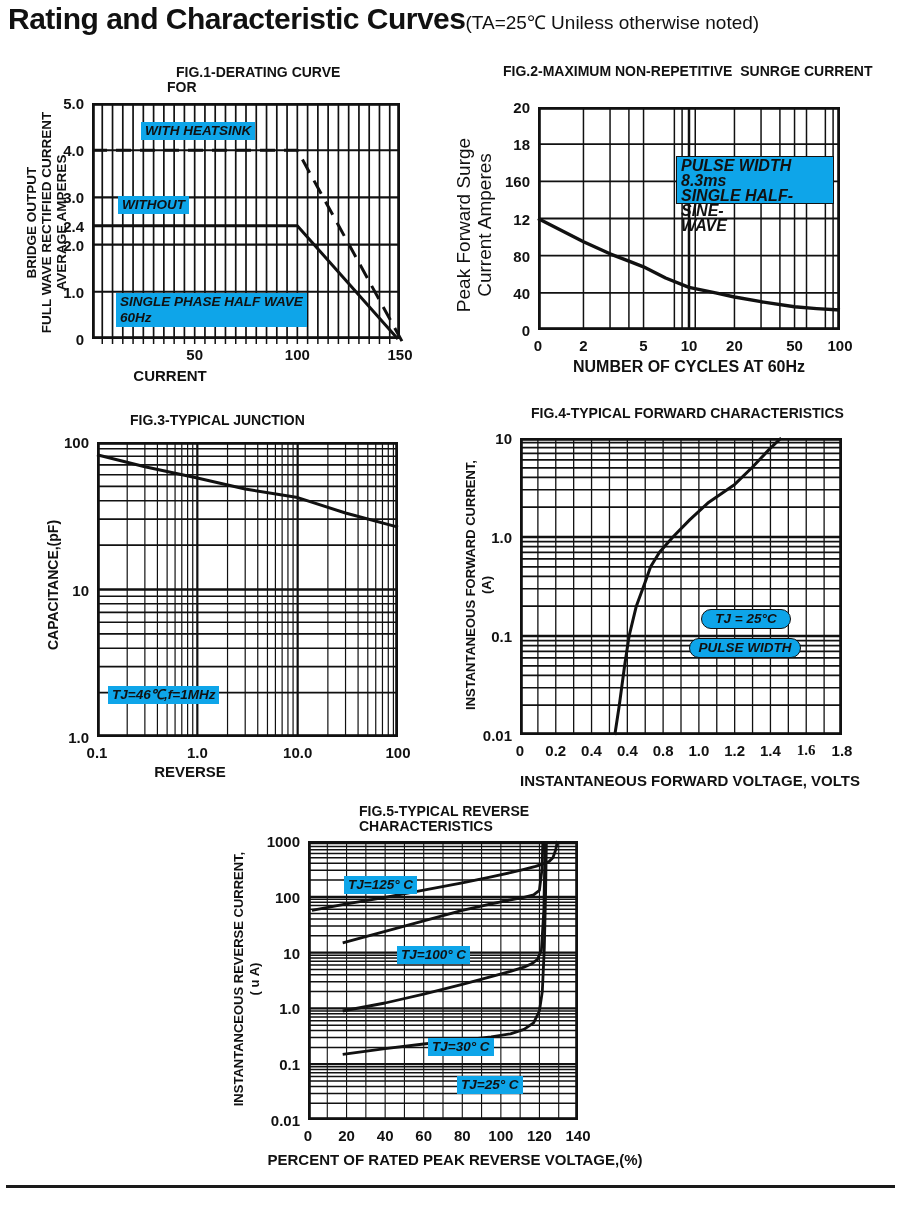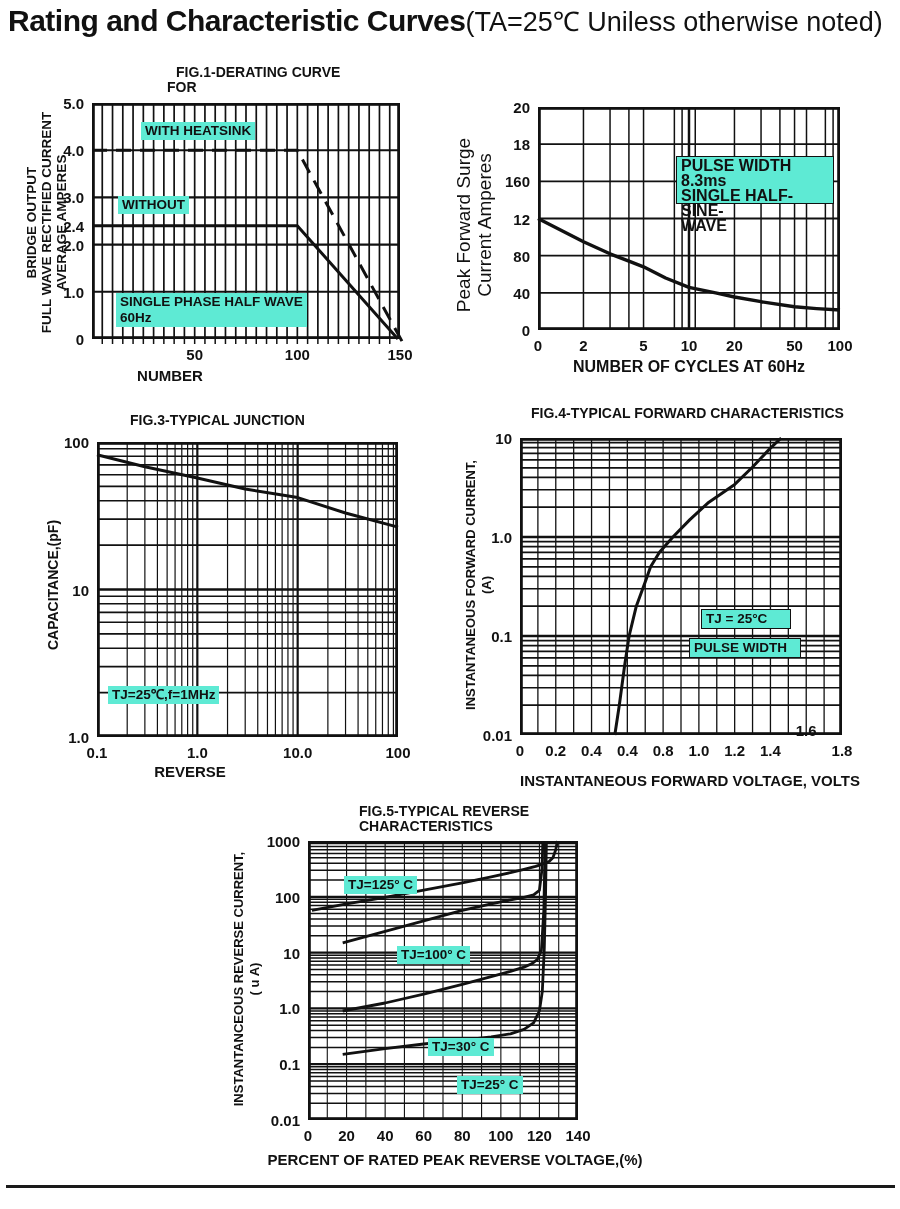--- a/index.html
+++ b/index.html
@@ -1,30 +1,30 @@
 <!DOCTYPE html>
 <html><head>
 <meta charset="utf-8">
 <style>
   html,body{margin:0;padding:0;background:#fff;}
   #root{position:relative;width:900px;height:1209px;background:#fff;overflow:hidden;
         font-family:"Liberation Sans", sans-serif;color:#111;}
   .sec{position:absolute;inset:0;pointer-events:none;}
   .sec > *{pointer-events:auto;}
   h1{position:absolute;left:8px;top:2px;margin:0;font-size:30px;font-weight:700;letter-spacing:-0.5px;white-space:nowrap;}
-  h1 .sub{font-size:27px;font-weight:400;letter-spacing:0;}
+  h1 .sub{font-size:19px;font-weight:400;letter-spacing:0;}
   .t{position:absolute;font-size:14px;font-weight:600;white-space:pre;}
   .xlab{position:absolute;font-size:15px;font-weight:600;text-align:center;white-space:nowrap;}
   .ylab{position:absolute;transform:rotate(-90deg);text-align:center;font-weight:600;
         font-size:13.5px;line-height:15px;white-space:pre-line;}
   .plot{position:absolute;overflow:visible;}
-  .ann{position:absolute;background:#5eead4;font-size:13.5px;font-weight:600;line-height:16px;
-       white-space:pre-line;padding:1px 4px;z-index:6;}
+  .ann{position:absolute;background:#0ea5e9;font-size:13.5px;font-weight:600;line-height:16px;
+       white-space:pre-line;padding:1px 4px;z-index:6;font-style:italic;}
   .ann.box{border:1.5px solid #111;}
-  .ann.ctr{text-align:left;}
+  .ann.ctr{text-align:center;border-radius:10px;}
   .xtick{position:absolute;width:60px;text-align:center;font-size:15px;font-weight:600;z-index:3;}
   .ytick{position:absolute;width:64px;text-align:right;font-size:15px;font-weight:600;z-index:3;}
   #bottom-rule{position:absolute;left:6px;top:1185px;width:889px;height:3px;background:#1a1a1a;}
 </style>
 </head>
 <body>
 
 <div id="root">
 
   <h1><span>Rating and Characteristic Curves</span><span class="sub">(TA=25℃ Uniless otherwise noted)</span></h1>
@@ -99,24 +99,25 @@
         <line x1="287.4666666666667" y1="236" x2="287.4666666666667" y2="241" stroke="#111" stroke-width="1.5"></line>
         <line x1="297.73333333333335" y1="236" x2="297.73333333333335" y2="241" stroke="#111" stroke-width="1.5"></line>
         <rect x="1.4" y="1.4" width="305.2" height="233.2" fill="none" stroke="#111" stroke-width="2.8"></rect>
         <polyline points="0.0,47.2 205.3,47.2 310.1,238.4" fill="none" stroke="#111" stroke-width="3" stroke-linejoin="round" stroke-linecap="butt" stroke-dasharray="15 9"></polyline>
         <polyline points="0.0,122.7 205.3,122.7 305.9,236.0" fill="none" stroke="#111" stroke-width="3" stroke-linejoin="round" stroke-linecap="butt"></polyline>
       </svg>
     <div class="ann" style="left:141px;top:122px">WITH  HEATSINK</div>
     <div class="ann" style="left:118px;top:196px">WITHOUT</div>
     <div class="ann" style="left:116px;top:293px">SINGLE PHASE HALF WAVE
 60Hz</div>
-    <div class="xlab" style="left:120px;top:367px;width:100px">NUMBER</div>
-  </div>
-
-  <div class="sec">
+    <div class="xlab" style="left:120px;top:367px;width:100px">CURRENT</div>
+  </div>
+
+  <div class="sec">
+    <div class="t" style="left:503px;top:63px">FIG.2-MAXIMUM NON-REPETITIVE  SUNRGE CURRENT</div>
     <div class="ylab" style="left:374px;top:204px;width:200px;height:42px;font-size:19px;line-height:21px;font-weight:500">Peak Forward Surge
 Current  Amperes</div>
     <svg id="plot-fig2" class="plot" width="302" height="223" viewBox="0 0 302 223" style="left: 538px; top: 107px;">
         <line x1="45.455529345261155" y1="0" x2="45.455529345261155" y2="223" stroke="#111" stroke-width="1.5"></line>
         <line x1="72.04530946266901" y1="0" x2="72.04530946266901" y2="223" stroke="#111" stroke-width="1.5"></line>
         <line x1="90.91105869052231" y1="0" x2="90.91105869052231" y2="223" stroke="#111" stroke-width="1.5"></line>
         <line x1="105.54447065473883" y1="0" x2="105.54447065473883" y2="223" stroke="#111" stroke-width="1.5"></line>
         <line x1="136.36658803578345" y1="0" x2="136.36658803578345" y2="223" stroke="#111" stroke-width="1.5"></line>
         <line x1="144.09061892533805" y1="0" x2="144.09061892533805" y2="223" stroke="#111" stroke-width="1.5"></line>
         <line x1="157.25029545889197" y1="0" x2="157.25029545889197" y2="223" stroke="#111" stroke-width="1.5"></line>
@@ -185,21 +186,21 @@
         <line x1="0" y1="58.69615127912556" x2="301" y2="58.69615127912556" stroke="#111" stroke-width="1.6"></line>
         <line x1="0" y1="44.40192436043728" x2="301" y2="44.40192436043728" stroke="#111" stroke-width="1.6"></line>
         <line x1="0" y1="32.72269056841259" x2="301" y2="32.72269056841259" stroke="#111" stroke-width="1.6"></line>
         <line x1="0" y1="22.84803909789713" x2="301" y2="22.84803909789713" stroke="#111" stroke-width="1.6"></line>
         <line x1="0" y1="14.294226918688366" x2="301" y2="14.294226918688366" stroke="#111" stroke-width="1.6"></line>
         <line x1="0" y1="6.749229857699618" x2="301" y2="6.749229857699618" stroke="#111" stroke-width="1.6"></line>
         <line x1="0" y1="147.5" x2="301" y2="147.5" stroke="#111" stroke-width="2.4"></line>
         <rect x="1.4" y="1.4" width="298.2" height="292.2" fill="none" stroke="#111" stroke-width="2.8"></rect>
         <polyline points="0.0,12.7 47.9,24.7 100.3,36.0 148.2,47.0 200.7,55.6 248.5,71.0 301.0,85.1" fill="none" stroke="#111" stroke-width="3" stroke-linejoin="round" stroke-linecap="butt"></polyline>
       </svg>
-    <div class="ann" style="left:108px;top:686px">TJ=25℃,f=1MHz</div>
+    <div class="ann" style="left:108px;top:686px">TJ=46℃,f=1MHz</div>
     <div class="xlab" style="left:140px;top:763px;width:100px">REVERSE</div>
   </div>
 
   <div class="sec">
     <div class="t" style="left:531px;top:405px">FIG.4-TYPICAL FORWARD CHARACTERISTICS</div>
     <div class="ylab" style="left:335px;top:568px;width:290px;height:34px;font-size:13px;line-height:16px">INSTANTANEOUS FORWARD CURRENT,
 (A)</div>
     <svg id="plot-fig4" class="plot" width="322" height="297" viewBox="0 0 322 297" style="left: 520px; top: 438px;">
         <line x1="17.88888888888889" y1="0" x2="17.88888888888889" y2="297" stroke="#111" stroke-width="1.3"></line>
         <line x1="35.77777777777778" y1="0" x2="35.77777777777778" y2="297" stroke="#111" stroke-width="1.3"></line>
@@ -361,21 +362,21 @@
     <div class="ytick" style="left: 25px; top: 581.5px;">10</div>
     <div class="ytick" style="left: 25px; top: 729px;">1.0</div>
     <div class="xtick" style="left: 490px; top: 742px;">0</div>
     <div class="xtick" style="left: 525.778px; top: 742px;">0.2</div>
     <div class="xtick" style="left: 561.556px; top: 742px;">0.4</div>
     <div class="xtick" style="left: 597.333px; top: 742px;">0.4</div>
     <div class="xtick" style="left: 633.111px; top: 742px;">0.8</div>
     <div class="xtick" style="left: 668.889px; top: 742px;">1.0</div>
     <div class="xtick" style="left: 704.667px; top: 742px;">1.2</div>
     <div class="xtick" style="left: 740.444px; top: 742px;">1.4</div>
-    <div class="xtick" style="left: 776.222px; top: 722px;">1.6</div>
+    <div class="xtick" style="left: 776.222px; top: 742px; font-family: Liberation Serif, serif;">1.6</div>
     <div class="xtick" style="left: 812px; top: 742px;">1.8</div>
     <div class="ytick" style="left: 448px; top: 430px;">10</div>
     <div class="ytick" style="left: 448px; top: 529px;">1.0</div>
     <div class="ytick" style="left: 448px; top: 628px;">0.1</div>
     <div class="ytick" style="left: 448px; top: 727px;">0.01</div>
     <div class="xtick" style="left: 278px; top: 1127px;">0</div>
     <div class="xtick" style="left: 316.571px; top: 1127px;">20</div>
     <div class="xtick" style="left: 355.143px; top: 1127px;">40</div>
     <div class="xtick" style="left: 393.714px; top: 1127px;">60</div>
     <div class="xtick" style="left: 432.286px; top: 1127px;">80</div>

